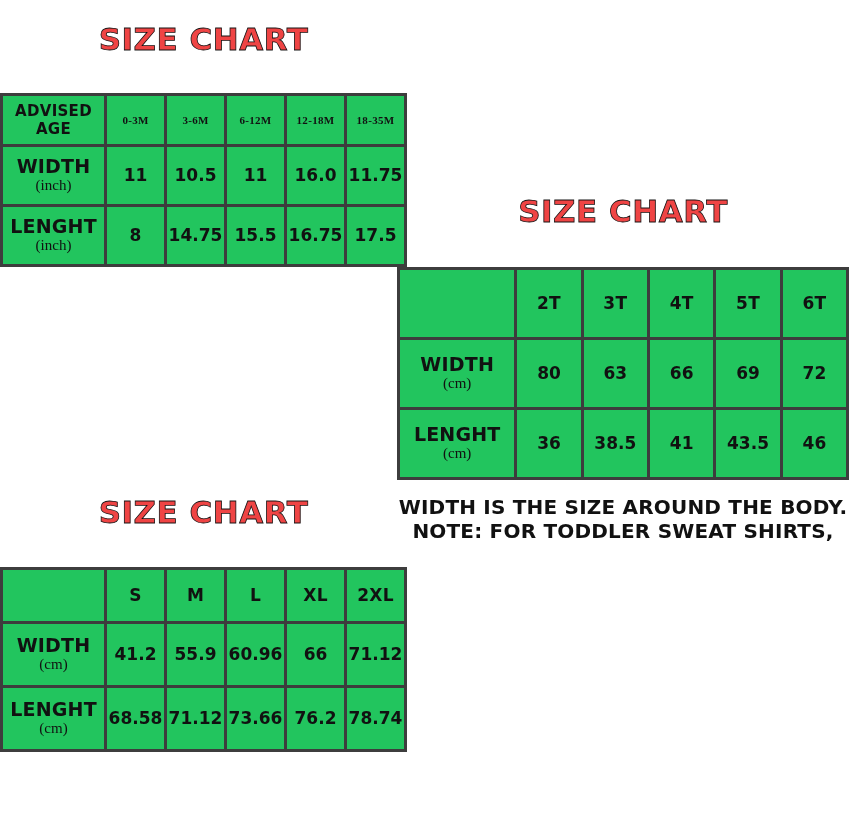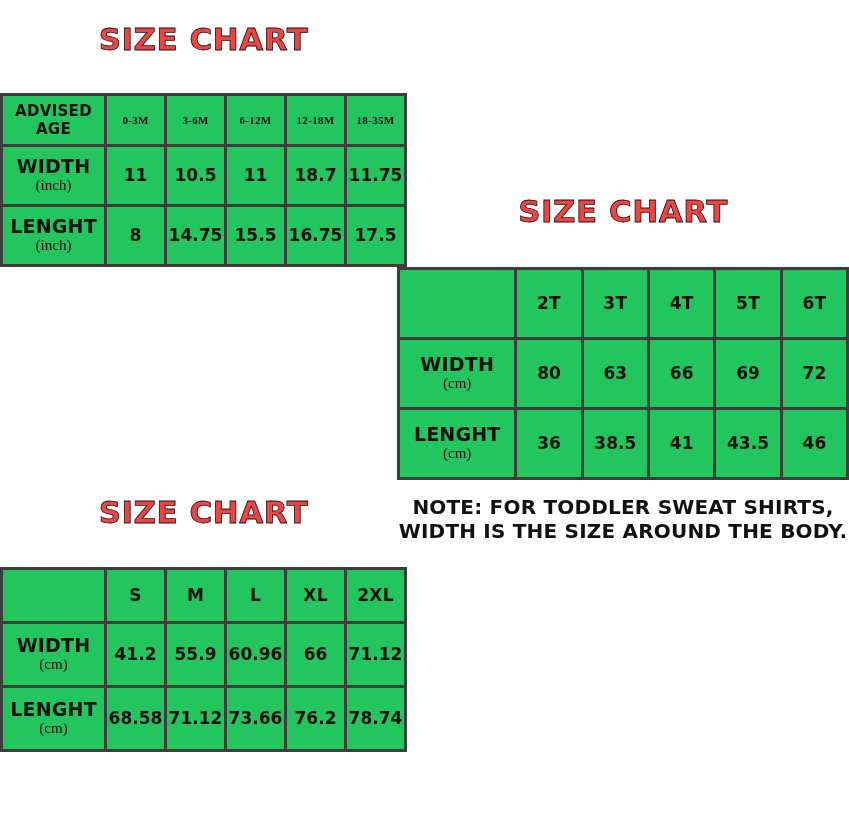--- a/index.html
+++ b/index.html
@@ -128,21 +128,21 @@
         <td class="head-cell col">18-35M</td>
       </tr>
       <tr>
         <td class="rowhead">
           <span>WIDTH</span>
           <span class="unit">(inch)</span>
         </td>
         <td class="value col">11</td>
         <td class="value col">10.5</td>
         <td class="value col">11</td>
-        <td class="value col">18.7</td>
+        <td class="value col">16.0</td>
         <td class="value col">11.75</td>
       </tr>
       <tr>
         <td class="rowhead">
           <span>LENGHT</span>
           <span class="unit">(inch)</span>
         </td>
         <td class="value col">8</td>
         <td class="value col">14.75</td>
         <td class="value col">15.5</td>
@@ -185,22 +185,22 @@
         </td>
         <td class="value col">36</td>
         <td class="value col">38.5</td>
         <td class="value col">41</td>
         <td class="value col">43.5</td>
         <td class="value col">46</td>
       </tr>
     </tbody>
   </table>
   <div class="note">
+    <span class="line">WIDTH IS THE SIZE AROUND THE BODY.</span>
     <span class="line">NOTE: FOR TODDLER SWEAT SHIRTS,</span>
-    <span class="line">WIDTH IS THE SIZE AROUND THE BODY.</span>
   </div>
 </div>
 
 <div class="chart-block" id="sweatshirt-block">
   <div class="chart-title">
     <span class="line">SIZE CHART</span>
   </div>
   <table class="size-table">
     <tbody>
       <tr class="header-row">

